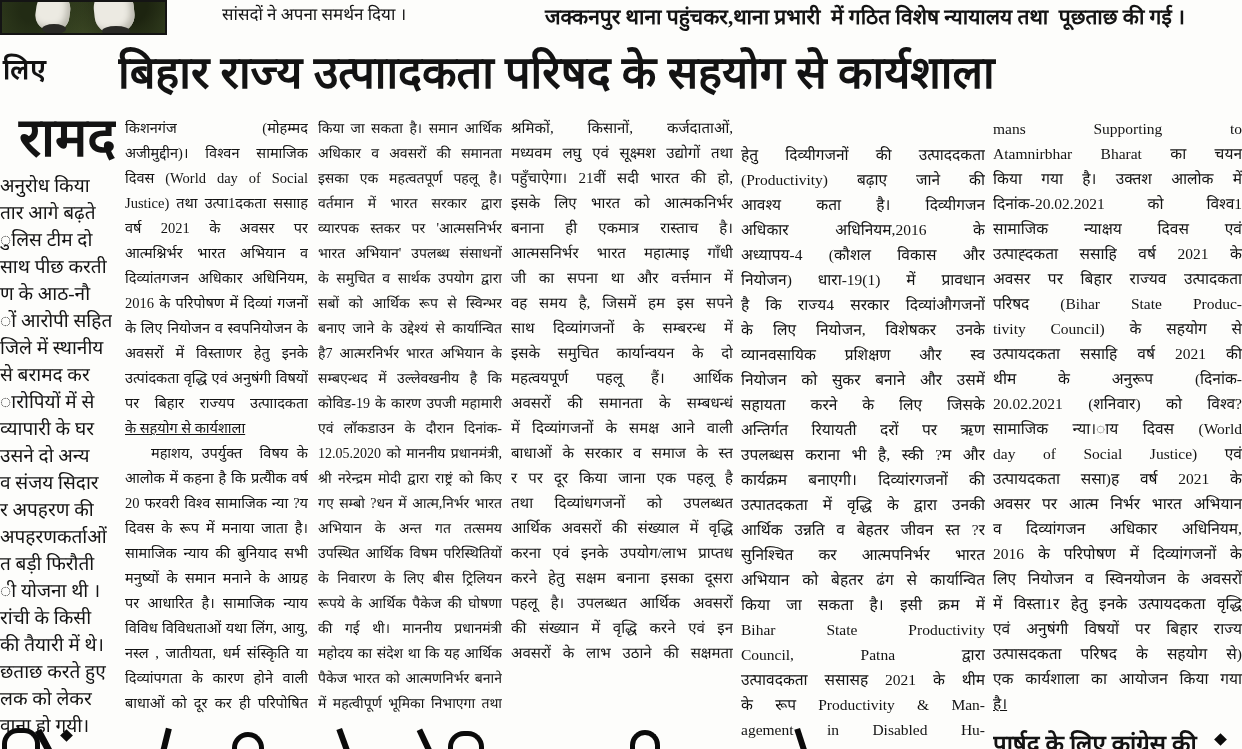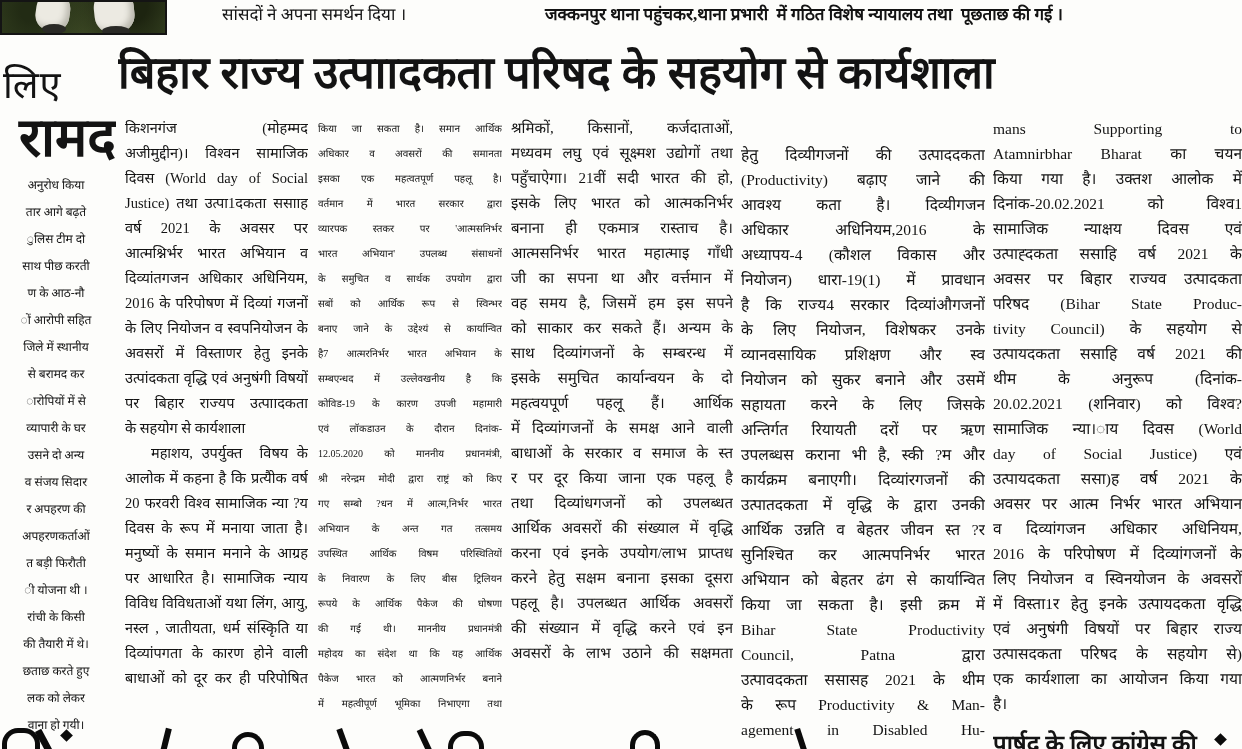--- a/index.html
+++ b/index.html
@@ -18,44 +18,44 @@
       radial-gradient(circle at 78% 10%, #1d2410 0 14%, transparent 55%),
       radial-gradient(circle at 55% 80%, #5a6b38 0 10%, transparent 60%),
       linear-gradient(180deg,#3c4a26,#46552c 60%,#3f4d28);
     overflow:hidden;
   }
   .shoe{position:absolute;background:#eceae2;border-radius:45% 45% 38% 38%;box-shadow:inset -4px -3px 6px #b9b7ad;}
   .shoe1{left:34px;top:-10px;width:34px;height:38px;transform:rotate(8deg);}
   .shoe2{left:92px;top:-14px;width:40px;height:44px;transform:rotate(-6deg);}
   .shoe-sole{position:absolute;background:#2a2a26;border-radius:50%;}
   .caption{left:222px;top:2px;font-size:17px;font-weight:400;white-space:nowrap;}
-  .topright{left:545px;top:2px;font-size:17px;font-weight:600;white-space:nowrap;}
-  
-  .left-frag{left:3px;top:57px;font-size:38px;font-weight:400;letter-spacing:1px;}
+  .topright{left:545px;top:2px;font-size:21px;font-weight:600;white-space:nowrap;}
+  
+  .left-frag{left:3px;top:49px;font-size:28px;font-weight:700;letter-spacing:1px;}
   .main-headline{
     left:118px;top:45px;width:1124px;margin:0;
     font-size:45px;font-weight:700;line-height:56px;white-space:nowrap;
     letter-spacing:0px;overflow:hidden;
   }
   
   .side-headline{
     left:-18px;top:98px;width:134px;font-size:54px;font-weight:700;
     white-space:nowrap;overflow:hidden;text-align:right;
   }
   .side-col{left:0;top:172px;width:112px;}
-  .side-col .ln{height:27px;line-height:27px;font-size:12px;text-align:center;overflow:hidden;white-space:nowrap;}
+  .side-col .ln{height:27px;line-height:27px;font-size:19px;text-align:left;overflow:hidden;white-space:nowrap;}
   
   .col{top:116px;}
   .col .ln{
     height:25px;line-height:25px;overflow:hidden;
     text-align:justify;text-align-last:justify;
   }
-  .col .ln.plain{text-align-last:left;}
+  .col .ln.plain{text-align-last:left;text-decoration:underline;}
   .col1{left:125px;width:183px;font-size:14.5px;}
-  .col2{left:318px;width:184px;font-size:10px;}
+  .col2{left:318px;width:184px;font-size:14px;}
   .col3{left:511px;width:222px;font-size:15px;}
   .col4{left:741px;width:244px;font-size:15.5px;margin-top:26px;}
   .col5{left:993px;width:249px;font-size:15.5px;}
   
   .bottom-right-headline{
     left:993px;top:726px;width:249px;font-size:24px;font-weight:700;
     white-space:nowrap;overflow:hidden;
   }
   .fr{position:absolute;top:728px;}
   .fr-arc{border:5px solid #0b0b0b;border-bottom:none;border-radius:16px 16px 0 0;}
@@ -113,20 +113,21 @@
     <div class="ln">2016 के परिपोषण में दिव्यां गजनों</div>
     <div class="ln">के लिए नियोजन व स्वपनियोजन के</div>
     <div class="ln">अवसरों में विस्ताणर हेतु इनके</div>
     <div class="ln">उत्पांदकता वृद्धि एवं अनुषंगी विषयों</div>
     <div class="ln">पर बिहार राज्यप उत्पाादकता परिषद</div>
     <div class="ln plain">के सहयोग से कार्यशाला</div>
     <div class="ln">&nbsp;&nbsp;&nbsp;महाशय, उपर्युक्त&nbsp; विषय के</div>
     <div class="ln">आलोक में कहना है कि प्रत्यैोक वर्ष</div>
     <div class="ln">20 फरवरी विश्व सामाजिक न्या ?य</div>
     <div class="ln">दिवस के रूप में मनाया जाता है।</div>
+    <div class="ln">सामाजिक न्याय की बुनियाद सभी</div>
     <div class="ln">मनुष्यों के समान मनाने के आग्रह</div>
     <div class="ln">पर आधारित है। सामाजिक न्याय</div>
     <div class="ln">विविध विविधताओं यथा लिंग, आयु,</div>
     <div class="ln">नस्ल , जातीयता, धर्म संस्कृिति या</div>
     <div class="ln">दिव्यांपगता के कारण होने वाली</div>
     <div class="ln">बाधाओं को दूर कर ही परिपोषित</div>
   </div>
 <div class="abs col col2">
     <div class="ln">किया जा सकता है। समान आर्थिक</div>
     <div class="ln">अधिकार व अवसरों की समानता</div>
@@ -155,24 +156,24 @@
   </div>
 <div class="abs col col3">
     <div class="ln">श्रमिकों, किसानों, कर्जदाताओं,</div>
     <div class="ln">मध्यवम लघु एवं सूक्ष्मश उद्योगों तथा</div>
     <div class="ln">पहुँचाऐगा। 21वीं सदी भारत की हो,</div>
     <div class="ln">इसके लिए भारत को आत्मकनिर्भर</div>
     <div class="ln">बनाना ही एकमात्र रास्ताच है।</div>
     <div class="ln">आत्मसनिर्भर भारत महात्माइ गाँधी</div>
     <div class="ln">जी का सपना था और वर्त्तमान में</div>
     <div class="ln">वह समय है, जिसमें हम इस सपने</div>
-    <div class="ln">को साकार कर सकते हैं। अन्यम के</div>
     <div class="ln">साथ दिव्यांगजनों के सम्बरन्ध में</div>
     <div class="ln">इसके समुचित कार्यान्वयन के दो</div>
     <div class="ln">महत्वयपूर्ण पहलू हैं। आर्थिक</div>
+    <div class="ln">अवसरों की समानता के सम्बधन्धं</div>
     <div class="ln">में दिव्यांगजनों के समक्ष आने वाली</div>
     <div class="ln">बाधाओं के सरकार व समाज के स्त</div>
     <div class="ln">र पर दूर किया जाना एक पहलू है</div>
     <div class="ln">तथा दिव्यांधगजनों को उपलब्धत</div>
     <div class="ln">आर्थिक अवसरों की संख्याल में वृद्धि</div>
     <div class="ln">करना एवं इनके उपयोग/लाभ प्राप्तध</div>
     <div class="ln">करने हेतु सक्षम बनाना इसका दूसरा</div>
     <div class="ln">पहलू है। उपलब्धत आर्थिक अवसरों</div>
     <div class="ln">की संख्यान में वृद्धि करने एवं इन</div>
     <div class="ln">अवसरों के लाभ उठाने की सक्षमता</div>

